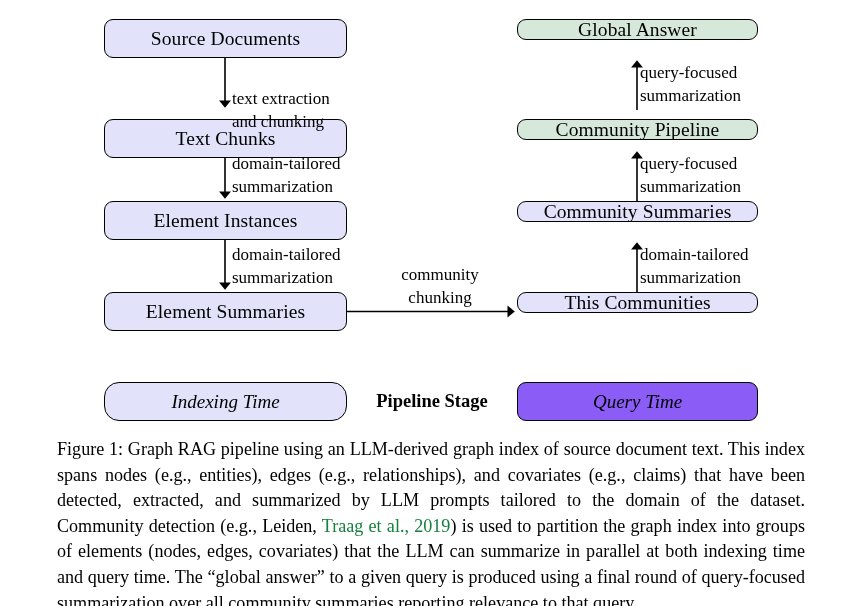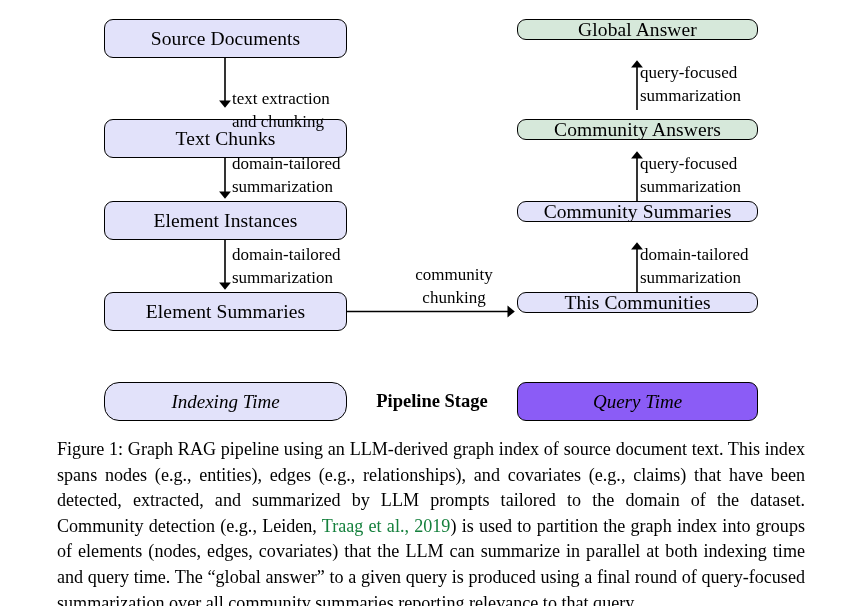--- a/index.html
+++ b/index.html
@@ -90,21 +90,21 @@
   }
   .edge-label span { display: block; }
 
   
   .el-left { left: 232px; }
   
   .el-right { left: 640px; }
 
   
   .el-mid {
-    left: 399px;
+    left: 385px;
     top: 263px;
     text-align: center;
     width: 110px;
   }
 
   svg.wires {
     position: absolute;
     left: 0; top: 0;
     width: 861px;
     height: 606px;
@@ -163,21 +163,21 @@
     <span class="node-label">Element Summaries</span>
   </div>
   <div class="node indexing col-left row-3">
     <span class="node-label">Element Instances</span>
   </div>
 
   <div class="node query col-right row-1">
     <span class="node-label">Global Answer</span>
   </div>
   <div class="node query col-right row-2">
-    <span class="node-label">Community Answers</span>
+    <span class="node-label">Community Pipeline</span>
   </div>
   <div class="node indexing col-right row-3">
     <span class="node-label">Community Summaries</span>
   </div>
   <div class="node indexing col-right row-4">
     <span class="node-label">This Communities</span>
   </div>
 
   <div class="edge-label el-left" style="top:61px;margin-top:26px;">
     <span>text extraction</span>

